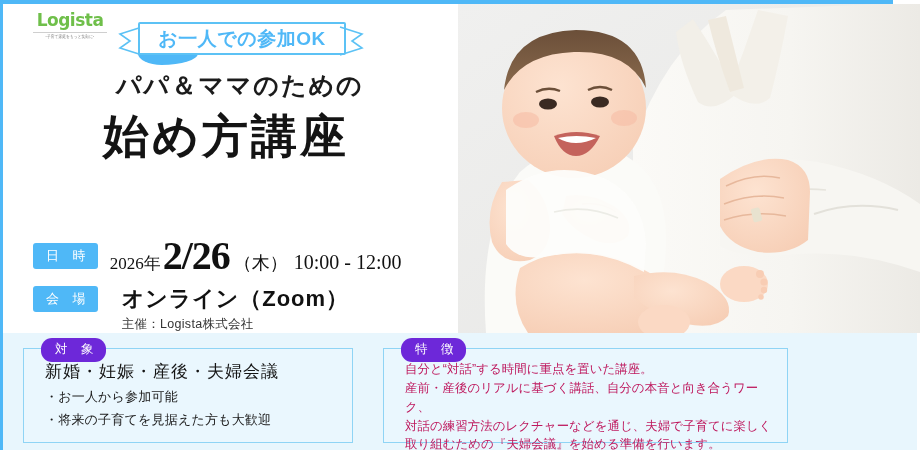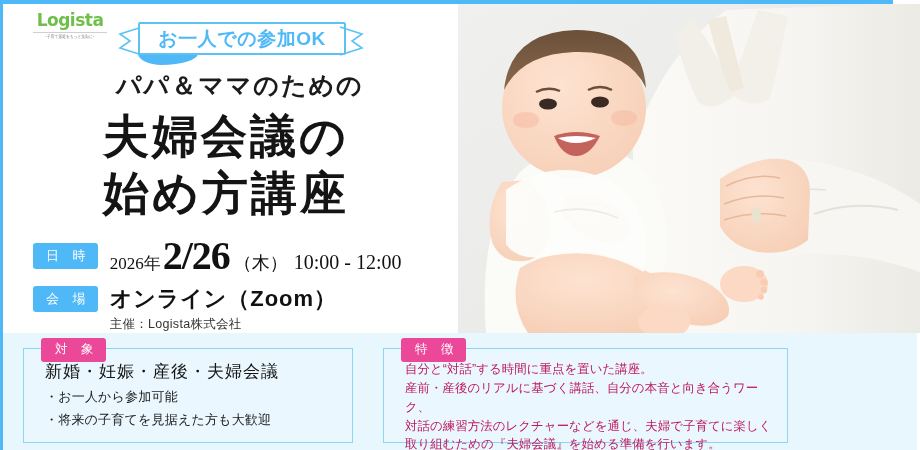--- a/index.html
+++ b/index.html
@@ -63,44 +63,44 @@
     vertical-align:middle; font-weight:500;
   }
   #row-date { display:flex; align-items:center; height:40px; }
   #date-text { margin-left:12px; display:flex; align-items:baseline; color:#111; font-family:"Liberation Serif","DejaVu Serif",serif; }
   #date-year { font-size:17px; }
   #date-md { font-size:40px; font-weight:bold; line-height:1; margin:0 2px; letter-spacing:-1px; }
   #date-dow { font-size:18px; margin-left:2px; font-family:"Liberation Sans",sans-serif; }
   #date-time { font-size:20px; margin-left:6px; }
 
   #row-venue { display:flex; align-items:flex-start; margin-top:10px; }
-  #venue-text { margin-left:12px; }
+  #venue-text { margin-left:24px; }
   #venue-main { font-size:22px; font-weight:600; color:#111; letter-spacing:1px; line-height:1.15; }
   #venue-sub { font-size:12.5px; color:#333; margin-top:5px; letter-spacing:.3px; }
 
   
   #photo { position:absolute; left:455px; top:0; width:462px; height:329px; overflow:hidden; background:#ececec; }
   #photo svg { position:absolute; left:0; top:0; }
 
   
   #bottom { position:absolute; left:0; top:329px; width:914px; height:117px; background:#e8f6fd; }
 
   .info-box { position:absolute; }
   .box-frame {
     position:absolute; left:0; top:10px; right:0; bottom:0;
     border:1.5px solid #8fd4f5; background:#eaf7fe;
   }
   .box-frame2 {
     position:absolute; left:5px; top:15px; right:-5px; bottom:-5px;
     border:1.5px solid #bde5f9; background:transparent; z-index:-1;
   }
   .box-label {
-    position:absolute; left:18px; top:0; background:#ec4899; color:#fff;
+    position:absolute; left:18px; top:0; background:#6d28d9; color:#fff;
     font-size:12.5px; letter-spacing:5px; text-indent:5px;
-    padding:3px 8px 4px 9px; border-radius:3px; z-index:3; font-weight:500;
+    padding:3px 8px 4px 9px; border-radius:11px; z-index:3; font-weight:500;
   }
   .box-body { position:absolute; left:22px; top:22px; right:10px; color:#1c1c1c; z-index:2; }
 
   #box-target { left:20px; top:5px; width:330px; height:105px; }
   #tg-head { font-size:17px; letter-spacing:1px; color:#151515; }
   .tg-item { font-size:13px; margin-top:5px; letter-spacing:.2px; color:#1c1c1c; }
 
   #box-feature { left:380px; top:5px; width:405px; height:105px; }
   .ft-line { font-size:12.4px; line-height:1.52; letter-spacing:.1px; color:#be185d; }
 </style>
@@ -129,26 +129,20 @@
         <svg width="28" height="30" viewBox="0 0 28 30">
           <path d="M2 1 L24 8 L14 15 L24 22 L2 29" fill="none" stroke="#5cc2f5" stroke-width="1.6"></path>
         </svg>
       </div>
       <div id="ribbon-text">お一人での参加OK</div>
     </div>
 
     <div id="subtitle">パパ＆ママのための</div>
 
     <div id="title-block">
-      <div class="title-line">
-        <span class="brush" style="left:12px;  top:16px; width:52px; height:7px;"></span>
-        <span class="brush" style="left:112px; top:2px;  width:9px;  height:40px;"></span>
-        <span class="brush" style="left:176px; top:14px; width:34px; height:7px;"></span>
-        <span>夫婦会議の</span>
-      </div>
       <div class="title-line">
         <span class="brush" style="left:18px;  top:12px; width:42px; height:7px;"></span>
         <span class="brush" style="left:72px;  top:8px;  width:9px;  height:36px;"></span>
         <span class="brush" style="left:118px; top:10px; width:44px; height:7px;"></span>
         <span class="brush" style="left:258px; top:14px; width:30px; height:7px;"></span>
         <span>始め方講座</span>
       </div>
     </div>
 
     <div id="info">

